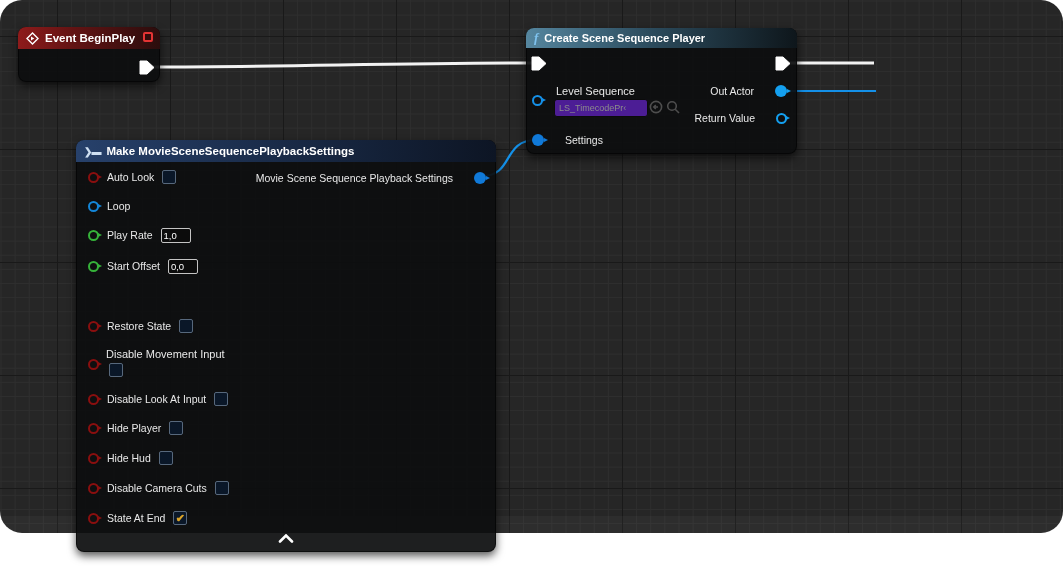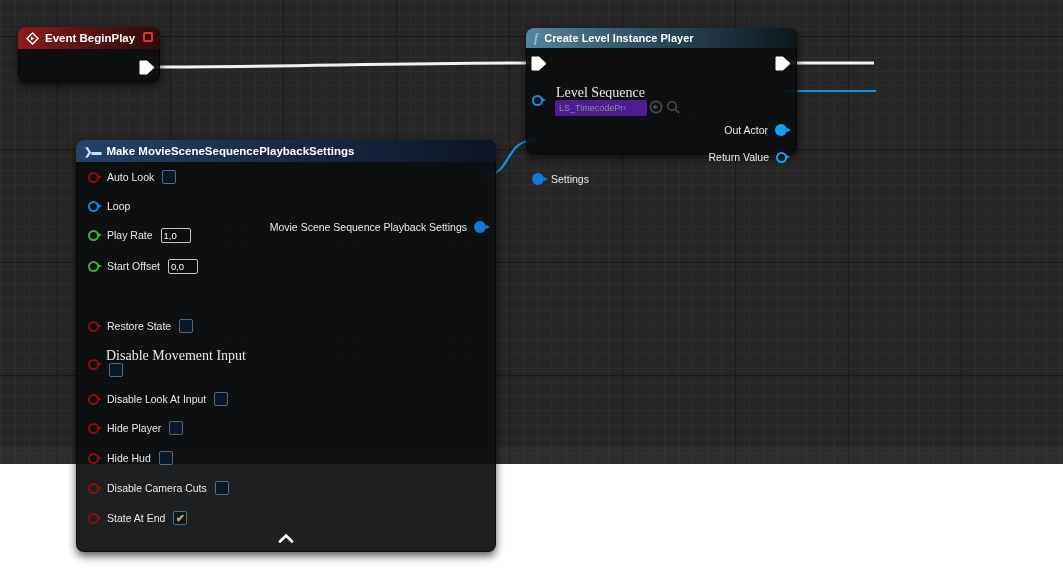--- a/index.html
+++ b/index.html
@@ -1,60 +1,60 @@
 <!DOCTYPE html>
 <html style="--bg: #262626; --grid_minor: #2e2e2e; --grid_major: #191919; --wire_exec: #f2f2f2; --wire_data: #1490e8; --check: #dba428;"><head>
 <meta charset="utf-8">
 <style>
   html,body{margin:0;padding:0;}
   body{width:1063px;height:572px;overflow:hidden;font-family:"Liberation Sans",sans-serif;}
-  #canvas{position:relative;width:1063px;height:464px;
+  #canvas{position:relative;width:1063px;height:533px;
     background-color:var(--bg,#262626);
     background-image:
       linear-gradient(var(--grid_major,#191919) 1px, transparent 1px),
       linear-gradient(90deg, var(--grid_major,#191919) 1px, transparent 1px),
       linear-gradient(var(--grid_minor,#2e2e2e) 1px, transparent 1px),
       linear-gradient(90deg, var(--grid_minor,#2e2e2e) 1px, transparent 1px);
     background-size:113px 113px,113px 113px,14.125px 14.125px,14.125px 14.125px;
-    background-position:0 36px,57px 0,0 0.5px,0.5px 0;}
+    background-position:0 36px,57px 0,0 0.5px,0.5px 0;border-radius:22px;}
   #bottom-strip{position:absolute;left:0;bottom:0;width:100%;height:17px;background:rgba(255,255,255,0.035);}
   #wires{position:absolute;left:0;top:0;width:1063px;height:572px;z-index:1;pointer-events:none;}
   .node{position:absolute;z-index:2;background:rgba(13,14,15,0.93);border-radius:8px;
     box-shadow:0 4px 9px rgba(0,0,0,0.65), inset 0 0 0 1px rgba(0,0,0,0.55);}
   .nheader{height:22px;border-radius:8px 8px 0 0;display:flex;align-items:center;padding:0 8px;gap:6px;
     font-weight:bold;font-size:11.5px;color:#fff;white-space:nowrap;}
   .hdr-red{background:linear-gradient(90deg,#8e1b1b 0%,#611313 40%,#2b0d0d 100%);}
   .hdr-blue{background:linear-gradient(90deg,#55869f 0%,#2c4c5e 45%,#0e161b 100%);}
   .hdr-set{background:linear-gradient(180deg,#17262e 0%,#3c87b4 38%,#153244 80%,#0b1318 100%);justify-content:center;}
   .hdr-navy{background:linear-gradient(90deg,#27416b 0%,#1a2c4a 45%,#0d1524 100%);}
   .execpin{position:absolute;width:16px;height:15px;}
   .pin{position:relative;display:inline-block;width:9px;height:9px;border-radius:50%;flex:none;}
   .pin.ring{border:2.5px solid var(--pc);width:7px;height:7px;}
   .pin.fill{background:var(--pc);width:12px;height:12px;}
   .pin::after{content:"";position:absolute;left:100%;top:50%;margin-top:-2.5px;margin-left:1px;
     border-left:4px solid var(--pc);border-top:2.5px solid transparent;border-bottom:2.5px solid transparent;}
   .pin.fill::after{margin-left:0;}
   .bool{--pc:#8a0f0f;} .floatp{--pc:#36b33a;} .loopp{--pc:#1486d8;}
   .objp{--pc:#14a0f0;} .structp{--pc:#1079d8;} .seqp{--pc:#1590e8;}
   .prow{position:absolute;left:12px;height:20px;display:flex;align-items:center;gap:8px;color:#e8e8e8;font-size:10.5px;}
-  .orow{position:absolute;height:20px;display:flex;align-items:center;gap:7px;color:#e8e8e8;font-size:10.5px;margin-top:39px;}
+  .orow{position:absolute;height:20px;display:flex;align-items:center;gap:21px;color:#e8e8e8;font-size:10.5px;}
   .checkbox{width:14px;height:14px;box-sizing:border-box;background:#0a1728;border:1px solid #57687c;border-radius:2px;
     display:flex;align-items:center;justify-content:center;font-size:11px;font-weight:bold;color:var(--check,#dba428);}
   .numbox{width:24px;height:13px;box-sizing:content-box;background:#0c0c0c;border:1px solid #c4c4c4;border-radius:2px;
     color:#fff;font-size:9.5px;font-family:"Liberation Sans",sans-serif;padding:0 2px;text-align:left;}
   .dropdown{position:absolute;display:flex;align-items:center;justify-content:space-between;
     width:84px;height:16px;background:#4c1d95;border:1px solid #0b0b0b;border-radius:3px;
     color:#8c8c8c;font-size:9px;padding:0 4px;white-space:nowrap;overflow:hidden;gap:40px;}
   .dropdown .chev{color:#bbb;font-size:8px;margin-left:3px;}
   .delegate-box{position:absolute;right:7px;top:5px;width:10px;height:10px;box-sizing:border-box;
     border:2px solid #e43434;border-radius:2px;background:#340c0c;}
   .ficon{font-family:"Liberation Serif",serif;font-style:italic;font-weight:bold;color:#7fc3ef;font-size:13px;}
   .makeicon{color:#cfe0f2;font-size:10px;letter-spacing:-1px;font-weight:bold;}
   .ghosticon{stroke:#4e4e4e;fill:none;stroke-width:1.6;}
-  .small{font-size:14px;color:#e8e8e8;font-family:Liberation Serif, serif;}
+  .small{font-size:11px;color:#e8e8e8;}
 </style>
 </head>
 <body>
 
 <div id="canvas">
   <div id="bottom-strip"></div>
 
   <svg id="wires">
     <path d="M150,67 C290,67 390,63 536,63" style="stroke:var(--wire_exec);" stroke-width="3" fill="none"></path>
     <path d="M784,63 L874,63" style="stroke:var(--wire_exec);" stroke-width="3" fill="none"></path>
@@ -72,21 +72,21 @@
       <span class="delegate-box"></span>
     </div>
     <svg class="execpin" style="right:5px;top:33px;" viewBox="0 0 16 15">
       <path d="M1,1 h7 l7,6.5 -7,6.5 h-7 z" fill="#fff" stroke="#fff"></path>
     </svg>
   </div>
 
   <div class="node" style="left:526px;top:28px;width:271px;height:126px;">
     <div class="nheader hdr-blue" style="height:20px;font-size:11px;">
       <span class="ficon">f</span>
-      <span>Create Level Instance Player</span>
+      <span>Create Scene Sequence Player</span>
     </div>
     <svg class="execpin" style="left:5px;top:28px;" viewBox="0 0 16 15">
       <path d="M1,1 h7 l7,6.5 -7,6.5 h-7 z" fill="#fff" stroke="#fff"></path>
     </svg>
     <svg class="execpin" style="right:6px;top:28px;" viewBox="0 0 16 15">
       <path d="M1,1 h7 l7,6.5 -7,6.5 h-7 z" fill="#fff" stroke="#fff"></path>
     </svg>
     <span class="small" style="position:absolute;left:30px;top:57px;">Level Sequence</span>
     <span class="pin ring seqp" style="position:absolute;left:6px;top:67px;"></span>
     <div class="dropdown" style="left:28px;top:71px;">
@@ -115,21 +115,21 @@
     </div>
   </div>
 
 
   <div class="node" style="left:76px;top:140px;width:420px;height:412px;">
     <div class="nheader hdr-navy">
       <span class="makeicon">❯▬</span>
       <span>Make MovieSceneSequencePlaybackSettings</span>
     </div>
 
-    <div class="orow" style="right:10px;top:38px;">
+    <div class="orow" style="right:10px;top:28px;">
       <span>Movie Scene Sequence Playback Settings</span>
       <span class="pin fill structp"></span>
     </div>
 
     <div class="prow" style="top:27px;">
       <span class="pin ring bool"></span>
       <span>Auto Look</span>
       <span class="checkbox"></span>
     </div>
     <div class="prow" style="top:56px;">

